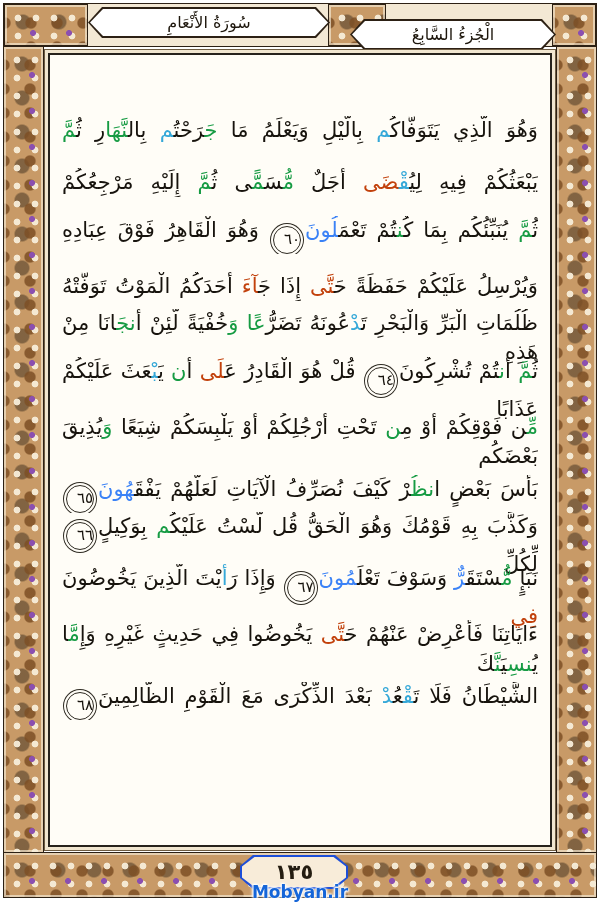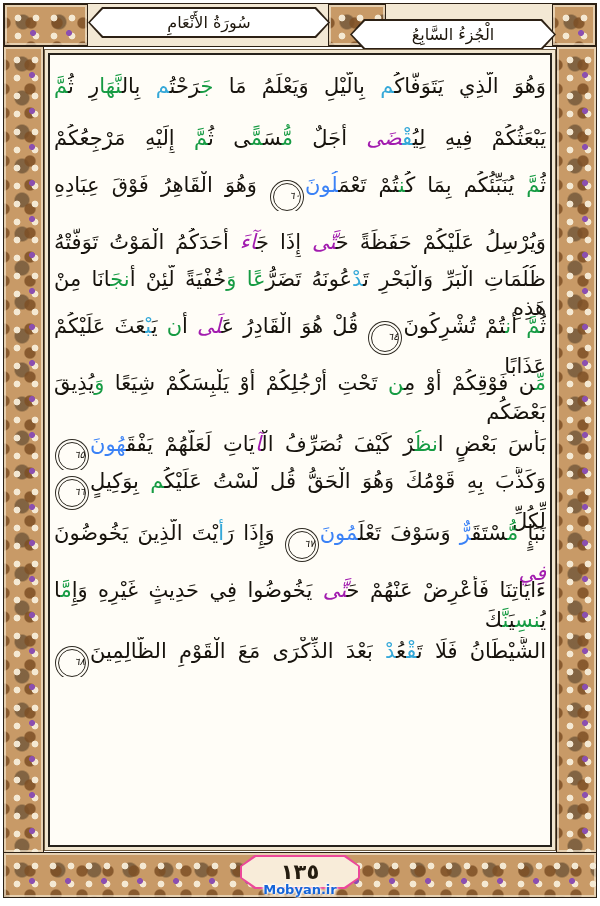--- a/index.html
+++ b/index.html
@@ -35,39 +35,39 @@
   .cart-inner{position:absolute;inset:2px;background:#ffffff;display:flex;align-items:center;justify-content:center;
         clip-path:polygon(13px 0,calc(100% - 13px) 0,100% 50%,calc(100% - 13px) 100%,13px 100%,0 50%);}
   .cart-surah{left:88px;width:242px;}
   .cart-juz{left:350px;width:206px;margin-top:12px;}
   .cart-text{font-size:16px;color:#1d160c;white-space:nowrap;}
 
   
   .text-panel{position:absolute;left:48px;top:53px;right:48px;bottom:59px;
       background:#fffdf7;border:2px solid #26221c;
       box-shadow:0 0 0 3px #f1e6d0,0 0 0 4px #6e5c42;box-sizing:border-box;}
-  .lines{display:grid;grid-template-rows:repeat(15,1fr);height:100%;box-sizing:border-box;padding:6px 4px;}
+  .lines{display:grid;grid-template-rows:repeat(15,1fr);height:100%;box-sizing:border-box;padding:6px 12px;margin-top:44px;}
   .line{align-self:center;width:100%;direction:rtl;text-align:justify;text-align-last:justify;
       font-size:21px;color:#17130d;white-space:normal;overflow:hidden;line-height:1.4;}
   .c-g{color:#169b43;}
-  .c-r{color:#a21caf;font-style:italic;}
+  .c-r{color:#c2410c;}
   .c-b{color:#35a8d8;}
   .c-o{color:#3b82f6;}
   .marker{display:inline-block;width:26px;height:26px;line-height:24px;border-radius:50%;
       background:#fffdf7;border:1px solid #2e2a22;box-shadow:0 0 0 2px #fffdf7,0 0 0 3px #2e2a22;
-      font-size:10px;text-align:left;vertical-align:-7px;margin:0 4px;color:#17130d;font-style:italic;}
+      font-size:15px;text-align:left;vertical-align:-7px;margin:0 4px;color:#17130d;}
 
   
-  .pagenum-cart{position:absolute;left:240px;top:855px;width:120px;height:34px;background:#ec4899;
+  .pagenum-cart{position:absolute;left:240px;top:855px;width:108px;height:34px;background:#1d4ed8;
       clip-path:polygon(12% 0,88% 0,100% 32%,100% 68%,88% 100%,12% 100%,0 68%,0 32%);}
   .pagenum-inner{position:absolute;inset:2px;background:#f8ecd9;display:flex;align-items:center;justify-content:center;
       clip-path:polygon(12% 0,88% 0,100% 32%,100% 68%,88% 100%,12% 100%,0 68%,0 32%);}
   .pagenum-text{font-size:21px;font-weight:bold;color:#241c10;letter-spacing:1px;}
   .watermark{position:absolute;left:0;right:0;top:882px;text-align:center;z-index:6;
-      font-size:13px;font-weight:bold;color:#1565d8;
+      font-size:17px;font-weight:bold;color:#1565d8;
       text-shadow:0 0 3px #fff,0 0 4px #fff,1px 1px 2px #fff,-1px -1px 2px #fff;}
 </style>
 </head>
 <body>
 
 <div class="page">
 
   <div class="band-top">
     <div class="corner-orn left orn"></div>
     <div class="center-orn orn"></div>

